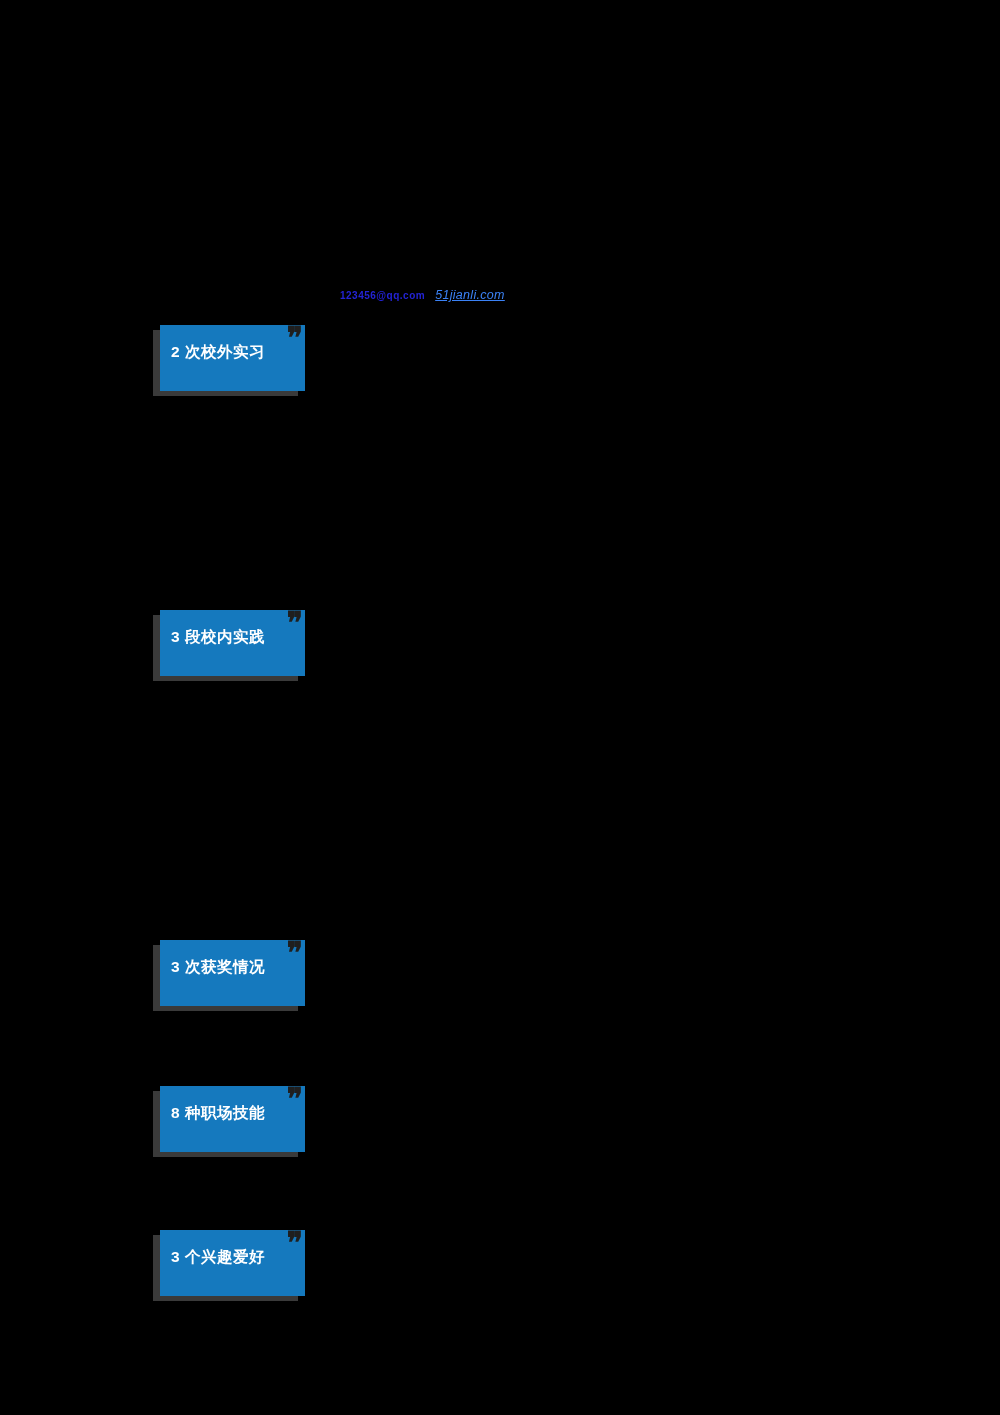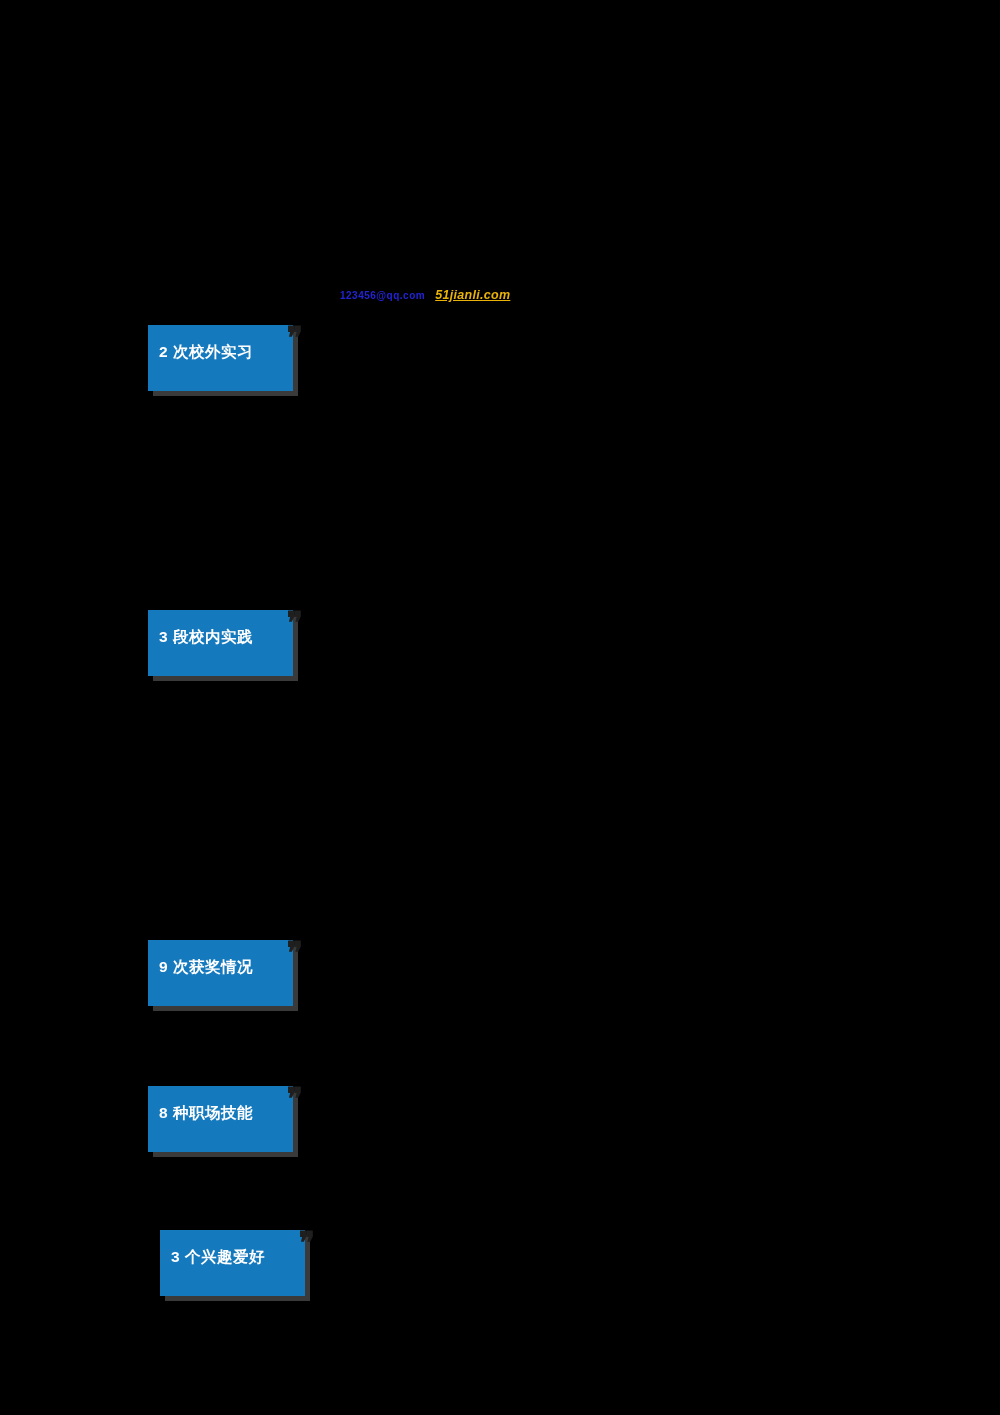--- a/index.html
+++ b/index.html
@@ -10,51 +10,51 @@
   }
   
   .contact-line{
     position:absolute;left:340px;top:285px;height:20px;
     display:flex;align-items:center;gap:10px;white-space:nowrap;
   }
   .contact-email{
     color:#2323d6;font-size:10px;font-weight:bold;letter-spacing:.5px;
   }
   .contact-link{
-    color:#eab308;font-size:12.5px;font-weight:bold;font-style:italic;
+    color:#3b82f6;font-size:12.5px;font-weight:normal;font-style:italic;
     text-decoration:underline;letter-spacing:.3px;cursor:pointer;
   }
   
   .section-box{
     position:absolute;left:148px;width:145px;height:66px;
   }
   .section-box .shadow{
     position:absolute;left:5px;top:5px;width:100%;height:100%;
     background:#3a3a3a;
   }
   .section-box .face{
-    position:absolute;left:0;top:0;width:100%;height:100%;
+    position:absolute;left:12px;top:0;width:100%;height:100%;
     background:#1579be;
     display:flex;align-items:center;
     padding-left:11px;box-sizing:border-box;
   }
   .section-box .face span{
     color:#ffffff;font-size:15.5px;font-weight:bold;letter-spacing:.5px;
     transform:translateY(-6px);
   }
   .section-box .quote{
     position:absolute;top:-2px;right:-10px;
     color:#1f1f1f;font-size:30px;font-weight:bold;line-height:30px;
     font-family:"DejaVu Serif","Liberation Serif",serif;
   }
   .b1{top:325px;}
   .b2{top:610px;border-radius:16px;}
   .b3{top:940px;}
   .b4{top:1086px;}
-  .b5{top:1230px;margin-left:12px;}
+  .b5{top:1230px;}
 </style>
 </head>
 <body>
 
 <div class="contact-line">
   <span class="contact-email">123456@qq.com</span>
   <span class="contact-link">51jianli.com</span>
 </div>
 
 <div class="section-box b1">
@@ -69,21 +69,21 @@
   <div class="shadow"></div>
   <div class="face">
     <span>3 段校内实践</span>
   </div>
   <div class="quote">❞</div>
 </div>
 
 <div class="section-box b3">
   <div class="shadow"></div>
   <div class="face">
-    <span>9 次获奖情况</span>
+    <span>3 次获奖情况</span>
   </div>
   <div class="quote">❞</div>
 </div>
 
 <div class="section-box b4">
   <div class="shadow"></div>
   <div class="face">
     <span>8 种职场技能</span>
   </div>
   <div class="quote">❞</div>

